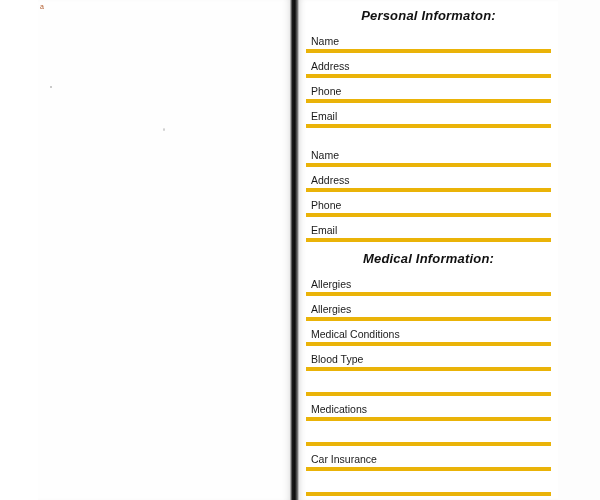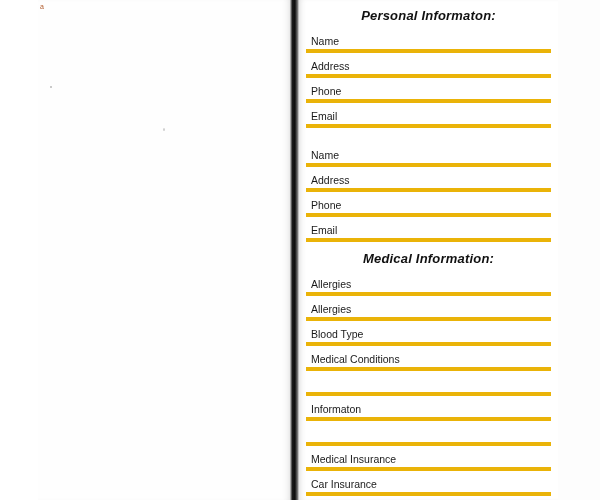--- a/index.html
+++ b/index.html
@@ -180,38 +180,35 @@
       <div class="section-title">Medical Information:</div>
       <div class="gap-after-title"></div>
 
       <div class="field">
         <span class="label">Allergies</span>
       </div>
       <div class="field">
         <span class="label">Allergies</span>
       </div>
       <div class="field">
+        <span class="label">Medical Conditions</span>
+      </div>
+      <div class="field">
         <span class="label">Blood Type</span>
-      </div>
-      <div class="field">
-        <span class="label">Medical Conditions</span>
       </div>
       <div class="field blank">
         
       </div>
       <div class="field">
-        <span class="label">Informaton</span>
+        <span class="label">Medications</span>
       </div>
       <div class="field blank">
         
       </div>
       <div class="field">
-        <span class="label">Medical Insurance</span>
-      </div>
-      <div class="field">
         <span class="label">Car Insurance</span>
       </div>
       <div class="field blank">
         
       </div>
 
     </div>
   </div>
 
 </div>

